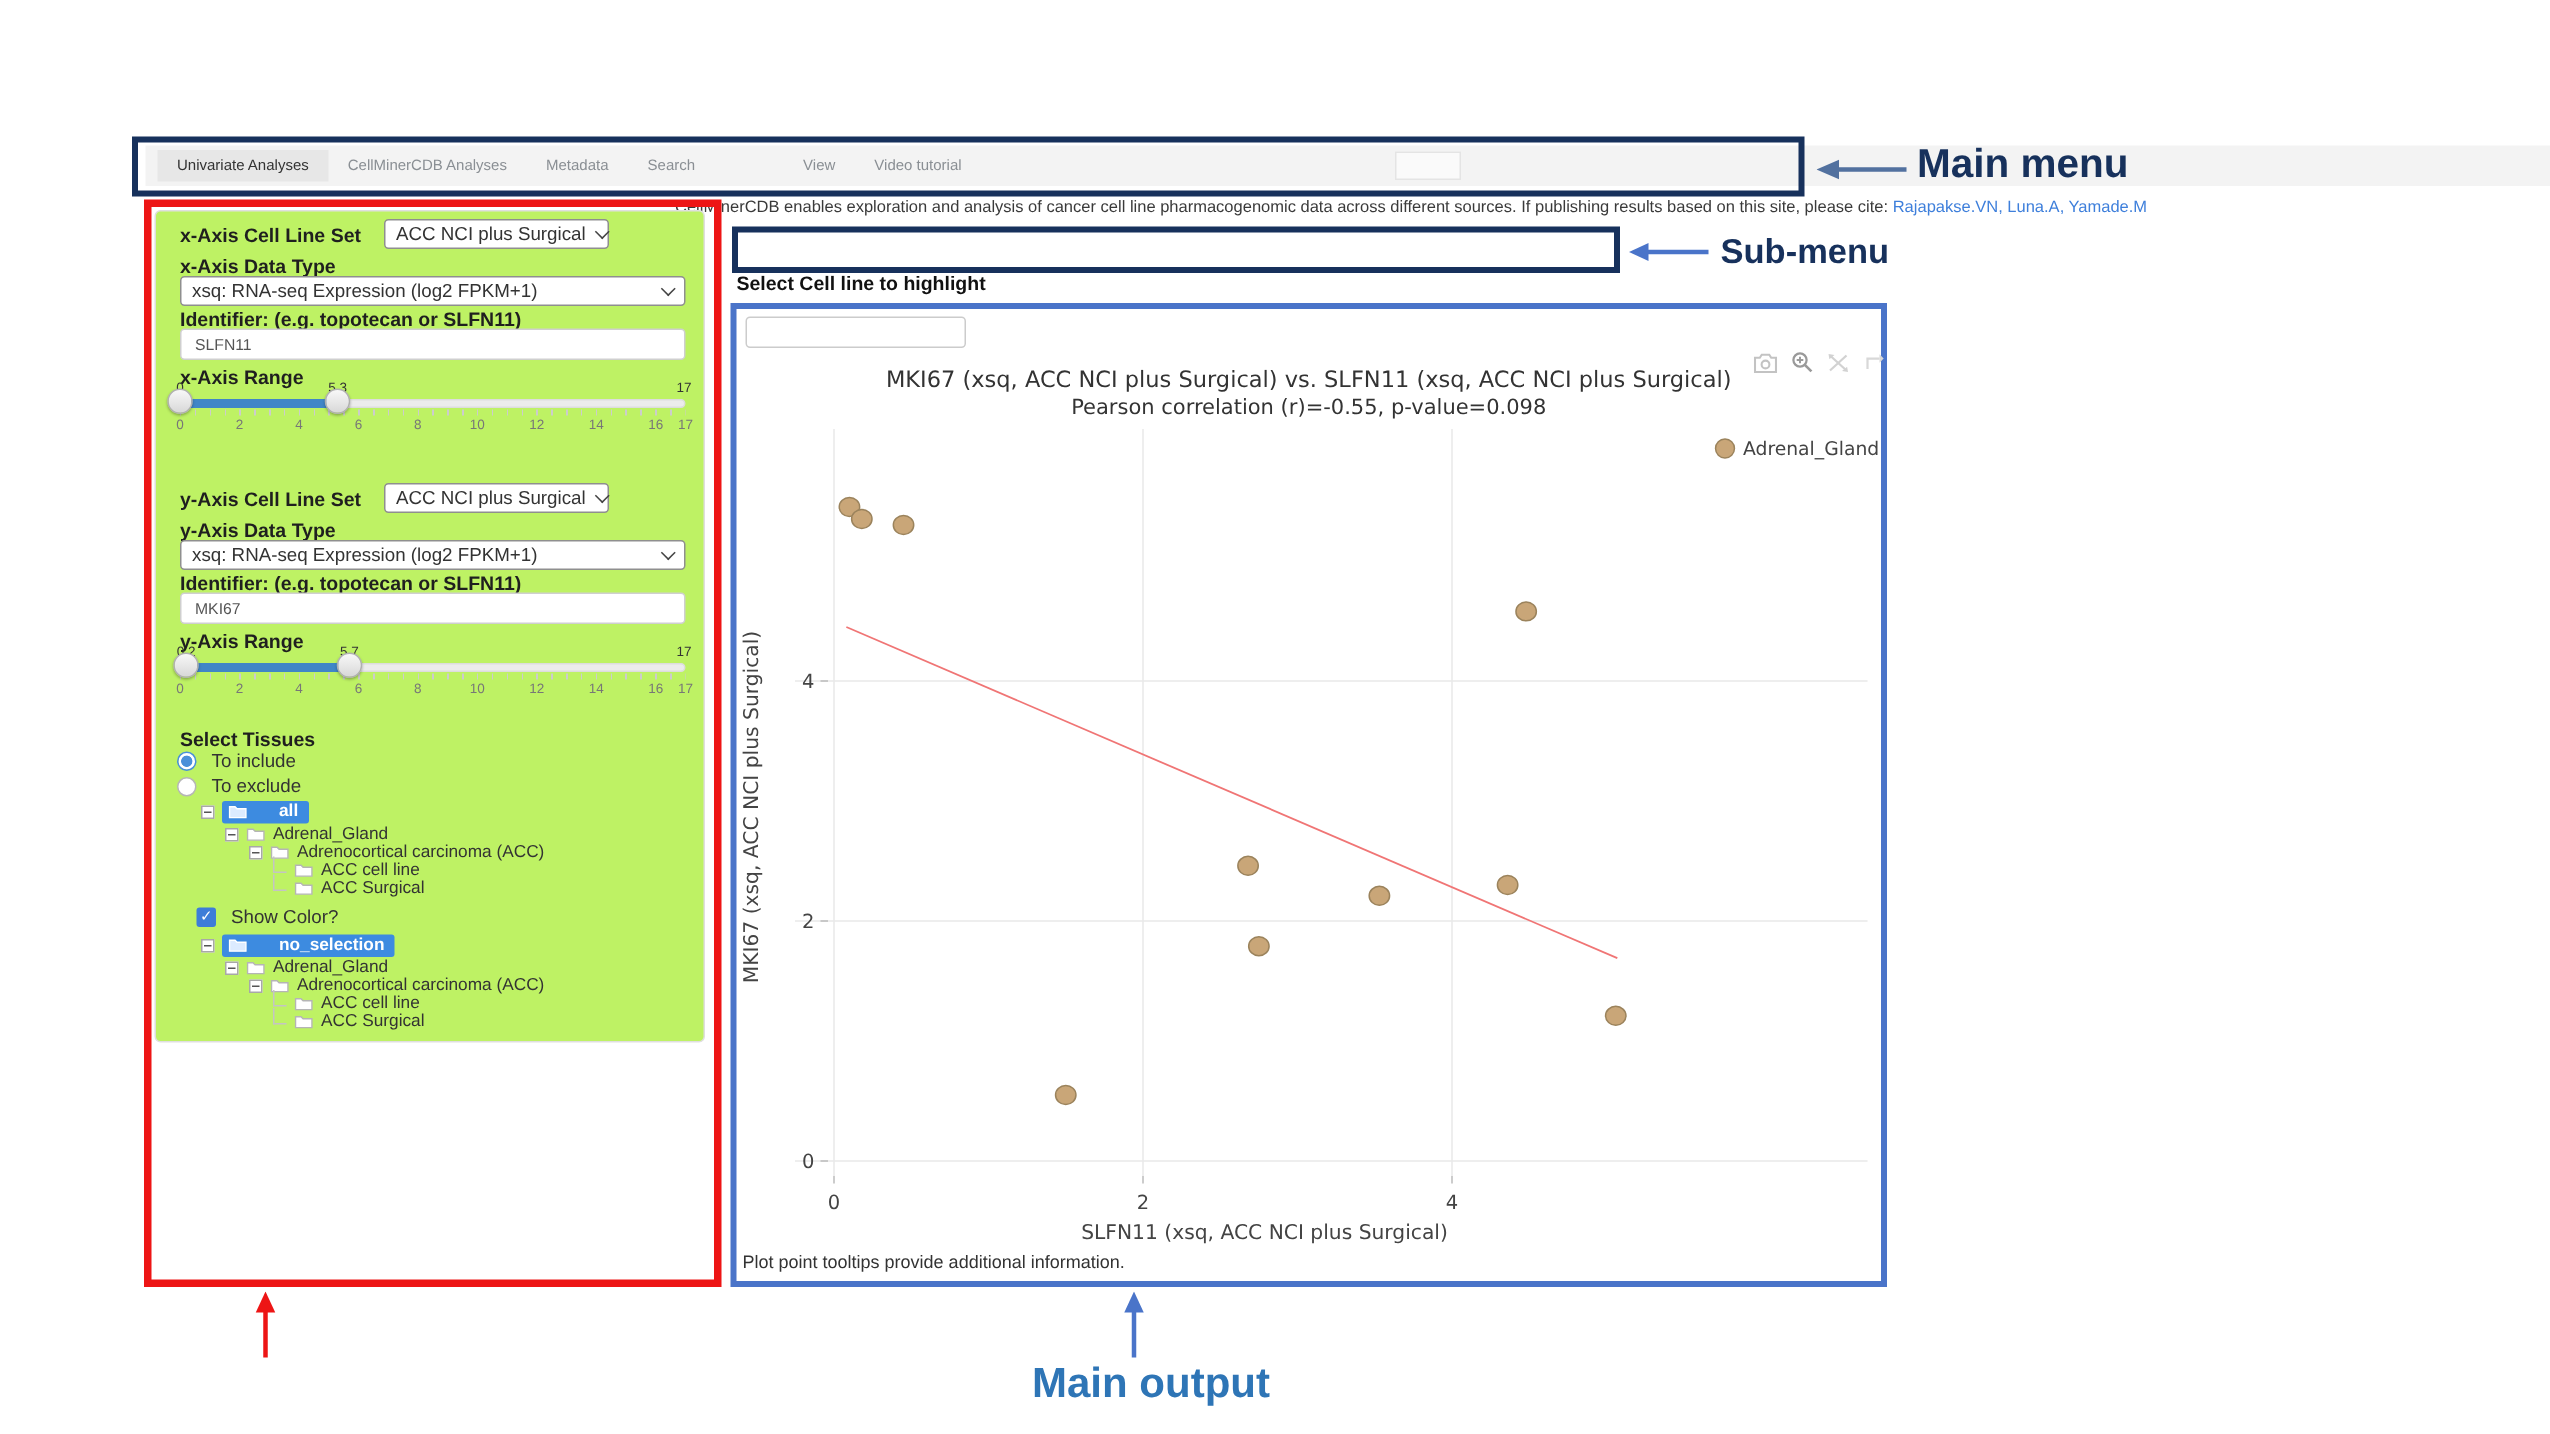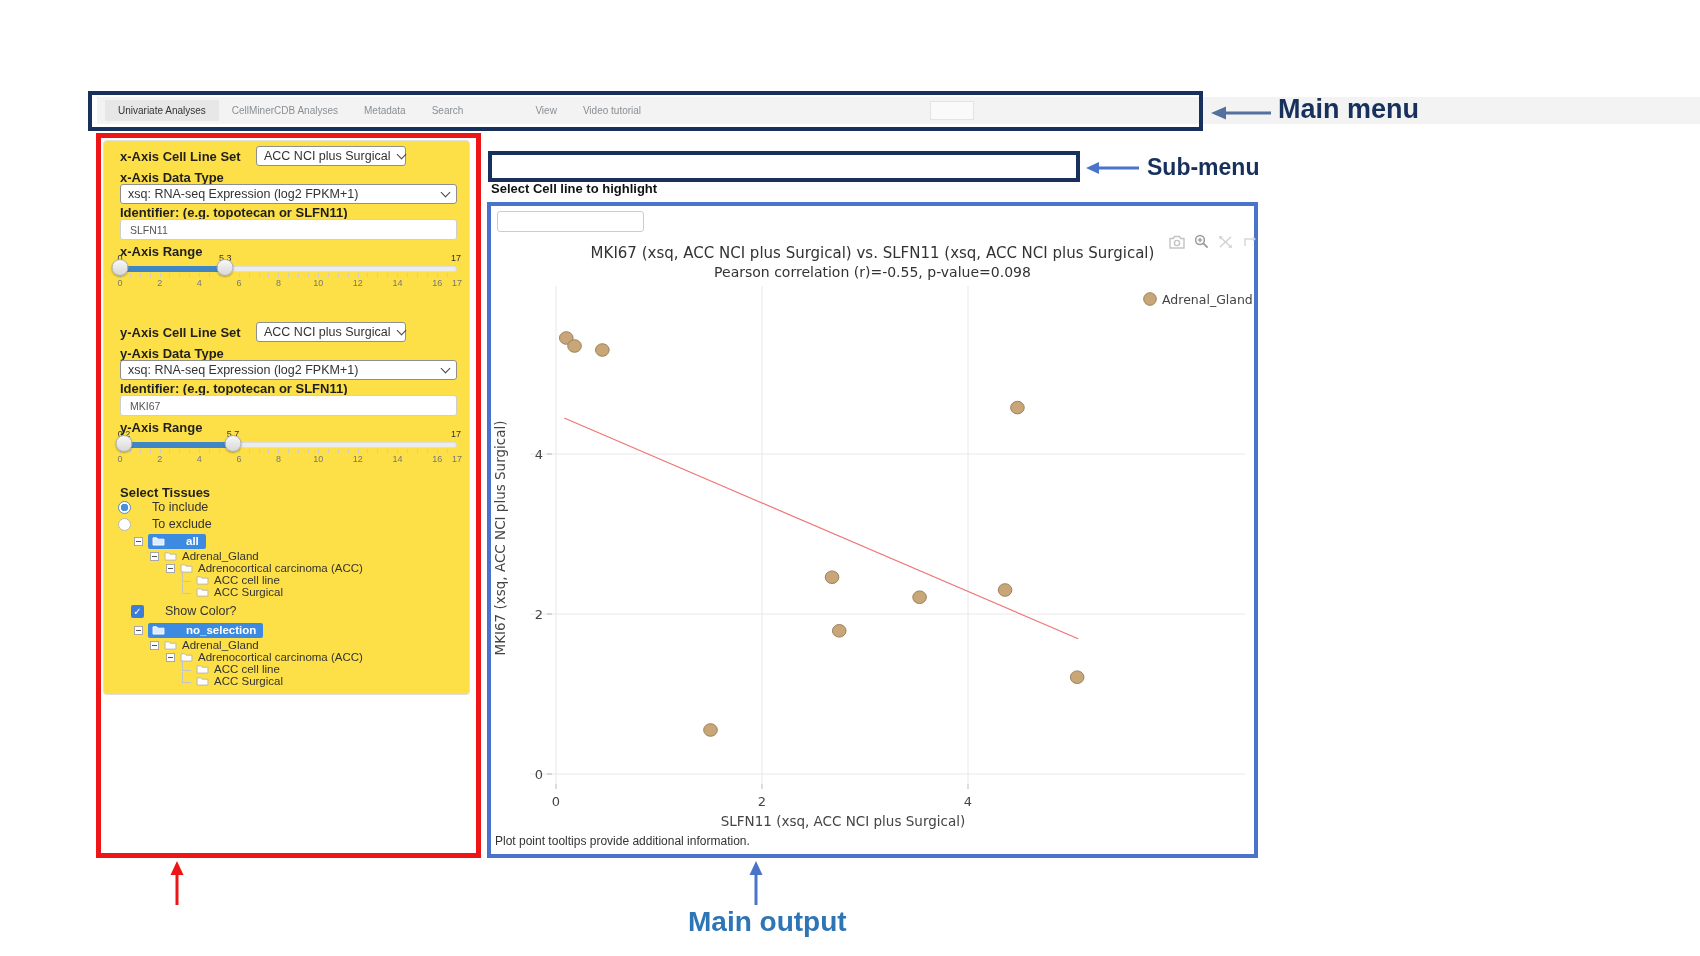--- a/index.html
+++ b/index.html
@@ -25,39 +25,39 @@
   .descr .l1{white-space:nowrap}
   .descr a, .descr .lnk{color:#3e7fdb;text-decoration:none;cursor:pointer}
 
   
   .submenu{left:492px;top:155px;height:23px;display:flex;align-items:center;font-size:13px;z-index:6}
   .sm-tab{padding:0 14px;color:#3b7ddd;white-space:nowrap;cursor:pointer}
   .sm-tab.active{color:#3c3c3c}
   .sm-sep{width:1px;height:18px;background:#ccc}
 
   
-  .side-card{left:103px;top:140px;width:367px;height:555px;background:#fde047;border:1px solid #dfdfdf;border-radius:4px;z-index:2}
+  .side-card{left:103px;top:140px;width:367px;height:555px;background:#bef264;border:1px solid #dfdfdf;border-radius:4px;z-index:2}
   .blab{position:absolute;font-size:13px;font-weight:bold;color:#1f1f1f;white-space:nowrap}
   .sel{position:absolute;height:20px;background:#fff;border:1px solid #8f8f8f;border-radius:3px;display:flex;align-items:center;justify-content:space-between;padding:0 7px;font-size:12.5px;color:#333;cursor:pointer;white-space:nowrap}
   .chev{width:7px;height:7px;border-right:1.5px solid #444;border-bottom:1.5px solid #444;transform:rotate(45deg);margin-top:-4px;flex:none;margin-left:8px}
   .inp{position:absolute;height:21px;background:#fff;border:1px solid #cfcfcf;border-radius:3px;display:flex;align-items:center;padding:0 9px;font-size:10.5px;color:#555}
 
   
   .slider{position:absolute;left:16px;width:337px;height:40px}
   .sval{position:absolute;top:0;font-size:9px;color:#333;transform:translateX(-50%)}
   .sval.end{transform:translateX(-60%)}
   .strack{position:absolute;top:13px;left:0;right:0;height:6px;background:#ececec;border:1px solid #ddd;border-radius:3px}
   .sfill{position:absolute;top:13px;height:6px;background:#4086c7;border-radius:3px}
   .sh{position:absolute;top:6px;width:17px;height:17px;border-radius:50%;background:linear-gradient(#f8f8f8,#d8d8d8);border:1px solid #b0b0b0;box-shadow:0 1px 2px rgba(0,0,0,.3);transform:translateX(-50%);cursor:pointer}
   .smarks{position:absolute;top:20px;left:0;right:0;height:4px;background:repeating-linear-gradient(to right,#ccc 0 1px,transparent 1px 9.9px)}
   .sticks{position:absolute;top:25px;left:0;right:0;height:10px}
   .sticks span{position:absolute;font-size:9px;color:#777;transform:translateX(-50%)}
 
   
-  .choice{position:absolute;display:flex;align-items:center;gap:21px;font-size:12.5px;color:#333;cursor:pointer}
+  .choice{position:absolute;display:flex;align-items:center;gap:10px;font-size:12.5px;color:#333;cursor:pointer}
   .radio{width:13px;height:13px;border-radius:50%;border:1px solid #b6b6b6;background:#fff;flex:none}
   .radio.on{border:1px solid #4a90d9;background:radial-gradient(circle,#4a90d9 0 3.5px,#fff 4px)}
   .cbx{width:13px;height:13px;border-radius:2px;background:#3d7dd8;color:#fff;font-size:10px;line-height:13px;text-align:center;flex:none}
 
   
   .trow{position:absolute;display:flex;align-items:center;gap:5px;font-size:11.5px;color:#333;cursor:pointer}
   .exp{width:9px;height:9px;border:1px solid #a8a8a8;background:#fff;position:relative;flex:none}
   .exp::after{content:"";position:absolute;left:1px;right:1px;top:3px;border-top:1px solid #555}
   .lconn{width:9px;height:11px;border-left:1px solid #c4c4c4;border-bottom:1px solid #c4c4c4;margin-top:-8px;flex:none}
   .chip{display:flex;align-items:center;gap:21px;background:#3d8be0;color:#fff;font-weight:bold;border-radius:2px;padding:1px 7px 2px 4px;font-size:11.5px}
@@ -94,20 +94,22 @@
   </div>
 
   <div class="abs navy-box" style="left:88px;top:91px;width:1115px;height:40px"></div>
   <svg class="abs" style="left:1211px;top:105px" width="62" height="16">
     <line x1="60" y1="8" x2="14" y2="8" stroke="#52719f" stroke-width="3"></line>
     <polygon points="0,8 15,1.5 15,14.5" fill="#52719f"></polygon>
   </svg>
   <div class="abs anno-label" style="left:1278px;top:94px;font-size:27px;color:#17315c">Main menu</div>
 
   <div class="abs descr">
+    <div class="l1"><span>CellMinerCDB enables exploration and analysis of cancer cell line pharmacogenomic data across different sources. If publishing results based on this site, please cite:</span>
+      <span class="lnk">Rajapakse.VN, Luna.A, Yamade.M</span></div>
   </div>
 
   <div class="abs navy-box" style="left:488px;top:151px;width:592px;height:31px"></div>
   <svg class="abs" style="left:1086px;top:161px" width="55" height="14">
     <line x1="53" y1="7" x2="12" y2="7" stroke="#4a74c9" stroke-width="3"></line>
     <polygon points="0,7 13,1 13,13" fill="#4a74c9"></polygon>
   </svg>
   <div class="abs anno-label" style="left:1147px;top:154px;font-size:23px;color:#17315c">Sub-menu</div>
 
   <div class="abs uplabel" style="left:491px;top:181px">Select Cell line to highlight</div>

